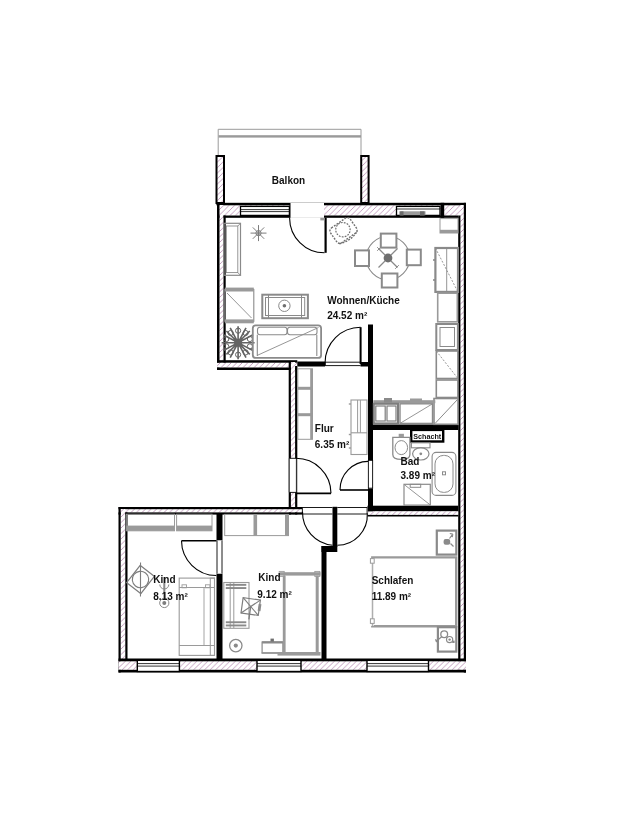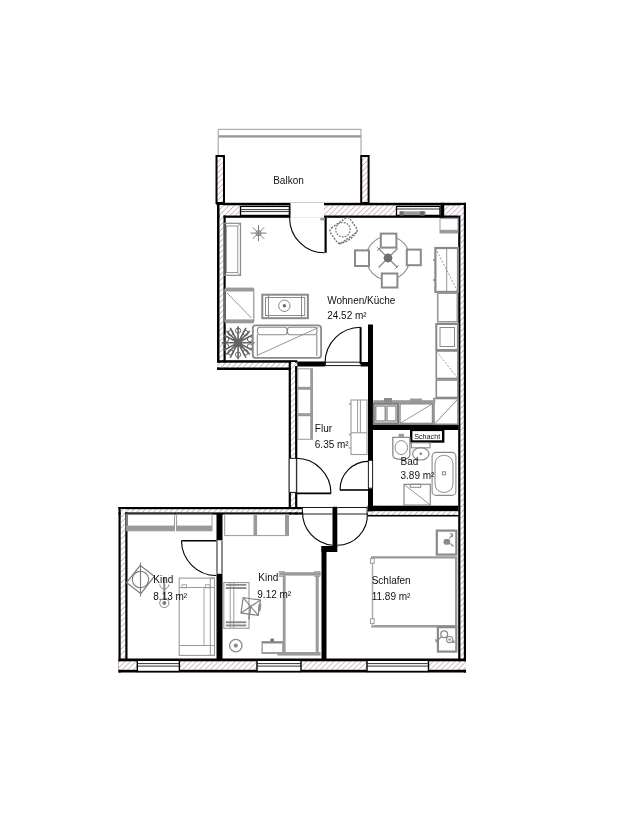--- a/index.html
+++ b/index.html
@@ -1,16 +1,16 @@
 <!DOCTYPE html>
 <html><head>
 <meta charset="utf-8">
 <style>
 html,body{margin:0;padding:0;background:#ffffff;}
-#plan{position:relative;width:522px;height:834px;}
+#plan{position:relative;width:522px;height:834px;font-weight:bold;}
 svg{position:absolute;left:0;top:0;}
 text{font-family:"Liberation Sans",sans-serif;fill:#111111;-webkit-font-smoothing:antialiased;}
 </style>
 </head>
 <body>
 <div id="plan">
 <svg width="630" height="834" viewBox="0 0 630 834">
 <defs>
 <pattern id="hatch" width="5.5" height="5.5" patternUnits="userSpaceOnUse">
 <rect width="5.5" height="5.5" fill="#ffffff"></rect>

